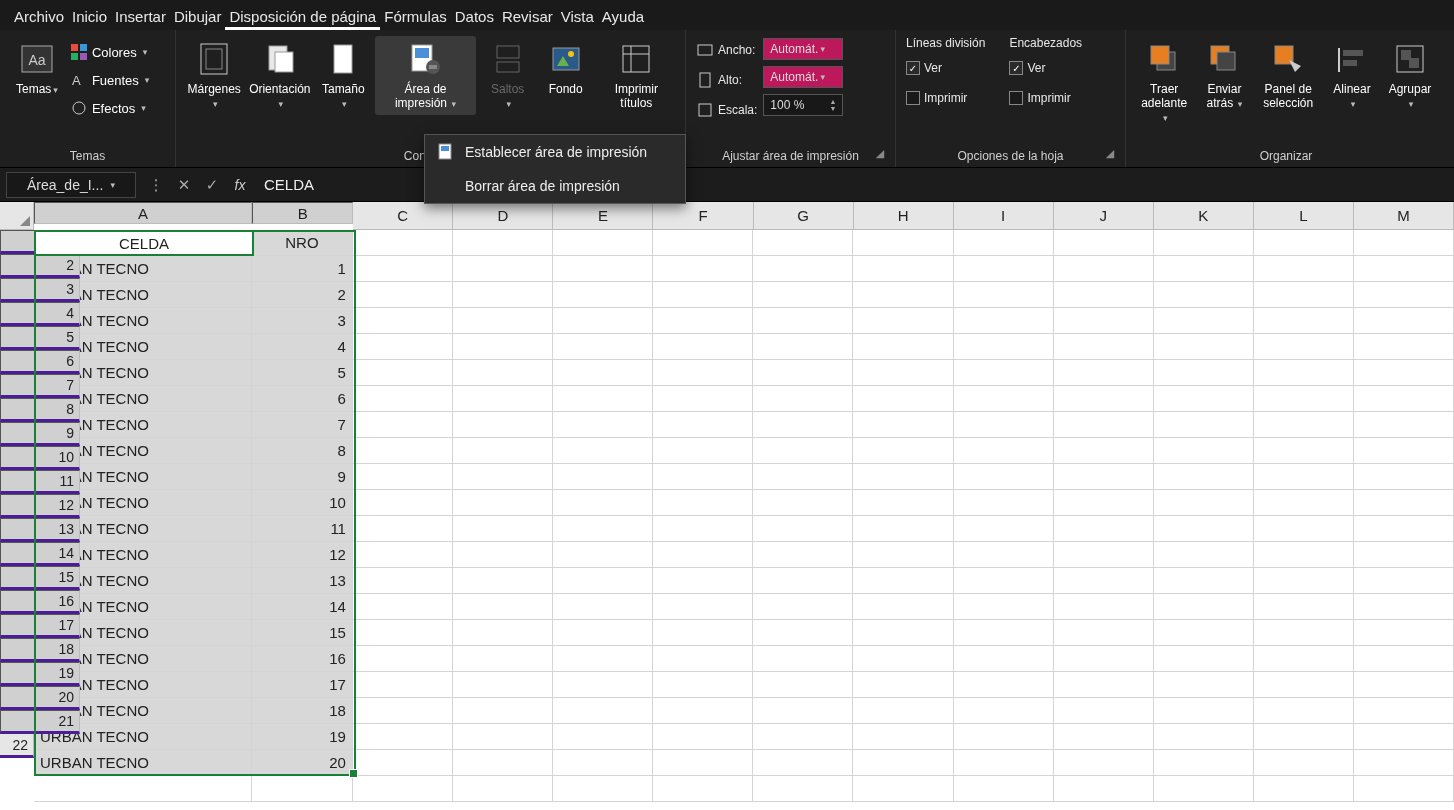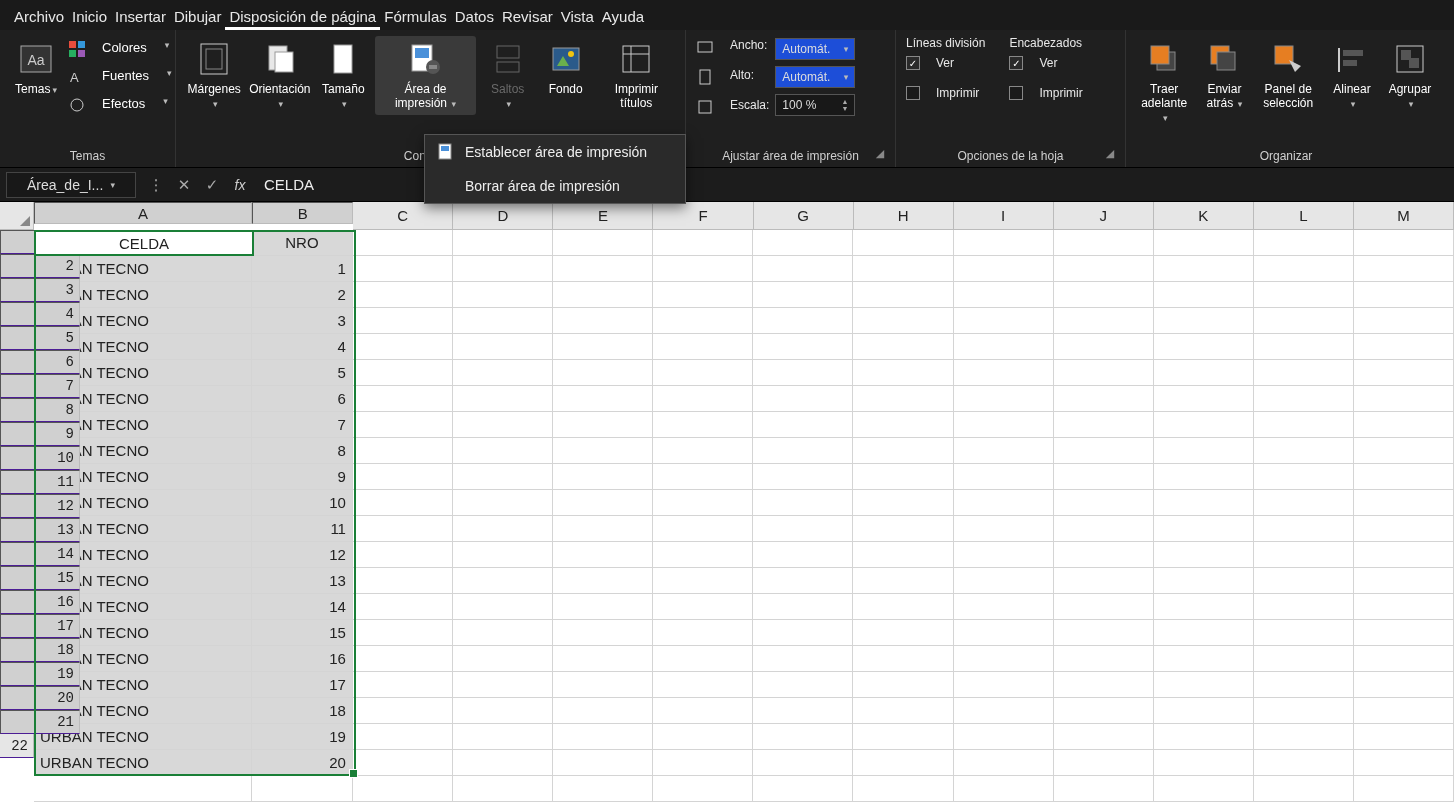--- a/index.html
+++ b/index.html
@@ -16,25 +16,25 @@
 .group-body { display:flex; align-items:flex-start; gap:6px; flex:1; }
 .group-label { font-size:12px; color:#cfcfcf; text-align:center; padding-top:4px; position:relative; }
 .launcher { position:absolute; right:-2px; bottom:2px; width:14px; height:14px; color:#888; font-size:11px; }
 
 .big-btn { display:flex; flex-direction:column; align-items:center; justify-content:flex-start; gap:4px; padding:4px 6px; cursor:pointer; border-radius:3px; min-width:52px; }
 .big-btn.active { background:#3a3a3a; }
 .big-btn .ico { width:38px; height:38px; display:flex; align-items:center; justify-content:center; }
 .big-btn .lbl { font-size:12px; text-align:center; line-height:14px; }
 .big-btn.disabled .lbl { color:#6a6a6a; }
 
-.mini-row { display:flex; align-items:flex-start; gap:16px; font-size:13px; height:24px; }
+.mini-row { display:flex; align-items:center; gap:4px; font-size:13px; height:24px; }
 .mini-ico { width:18px; height:18px; display:flex; align-items:center; justify-content:center; }
 .caret { font-size:9px; color:#bbb; margin-left:2px; }
 
-.sel { background:#1d4ed8; border:1px solid #555; color:#ddd; font-size:12px; height:22px; display:flex; align-items:center; justify-content:space-between; padding:0 6px; min-width:80px; }
+.sel { background:#be185d; border:1px solid #555; color:#ddd; font-size:12px; height:22px; display:flex; align-items:center; padding:0 6px; min-width:80px; }
 .spin { background:#181818; border:1px solid #555; color:#ddd; font-size:12px; height:22px; display:flex; align-items:center; padding:0 6px; min-width:72px; justify-content:space-between; }
 .spins { display:flex; flex-direction:column; line-height:7px; font-size:7px; color:#aaa; margin-left:4px; }
 
 .chk { width:14px; height:14px; border:1px solid #888; display:inline-flex; align-items:center; justify-content:center; background:#1a1a1a; font-size:10px; }
 .chk.on { background:#2a2a2a; }
 .chk.on::after { content:"✓"; color:#fff; }
 
 .col-stack { display:flex; flex-direction:column; gap:4px; }
 .lbl11 { font-size:12px; color:#e8e8e8; }
 
@@ -53,21 +53,21 @@
 
 .grid-wrap { position:relative; background:#fff; height:608px; overflow:hidden; }
 .corner { position:absolute; left:0; top:0; width:34px; height:28px; background:#e6e6e6; border-right:1px solid #bbb; border-bottom:1px solid #bbb; z-index:3; }
 .corner::after { content:""; position:absolute; right:3px; bottom:3px; width:0; height:0; border-left:10px solid transparent; border-bottom:10px solid #888; }
 .colheads { position:absolute; left:34px; top:0; right:0; height:28px; display:flex; z-index:2; }
 .ch { background:#e6e6e6; border-right:1px solid #bbb; border-bottom:1px solid #bbb; color:#222; font-size:15px; display:flex; align-items:center; justify-content:center; }
 .ch.sel { background:#d0d0d0; }
 .chA { width:220px; } .chB { width:102px; } .chX { width:101px; }
 
 .rowheads { position:absolute; left:0; top:28px; width:34px; z-index:2; }
-.rh { height:24px; background:#e6e6e6; border-right:1px solid #bbb; border-bottom:1px solid #4c1d95; color:#222; font-size:14px; display:flex; align-items:center; justify-content:flex-end; padding-right:5px;font-family:Liberation Mono, monospace; }
+.rh { height:24px; background:#e6e6e6; border-right:1px solid #bbb; border-bottom:3px solid #4c1d95; color:#222; font-size:14px; display:flex; align-items:center; justify-content:flex-end; padding-right:5px; }
 .rh.sel { background:#d0d0d0; }
 
 .cells { position:absolute; left:34px; top:28px; right:0; bottom:0; }
 .row { display:flex; height:26px; }
 .cell { border-right:1px solid #d4d4d4; border-bottom:1px solid #d4d4d4; font-size:15px; color:#222; display:flex; align-items:center; padding:0 6px; background:#fff; }
 .cA { width:220px; } .cB { width:102px; justify-content:flex-end; } .cX { width:101px; }
 .row.hed .cell { justify-content:center; background:#fff; color:#222; }
 .selbg { background:#d8d8d8 !important; }
 .selborder { position:absolute; left:34px; top:28px; width:322px; height:546px; border:2px solid #1a7f37; pointer-events:none; z-index:4; }
 .selborder::after { content:""; position:absolute; right:-4px; bottom:-4px; width:7px; height:7px; background:#1a7f37; border:1px solid #fff; }

